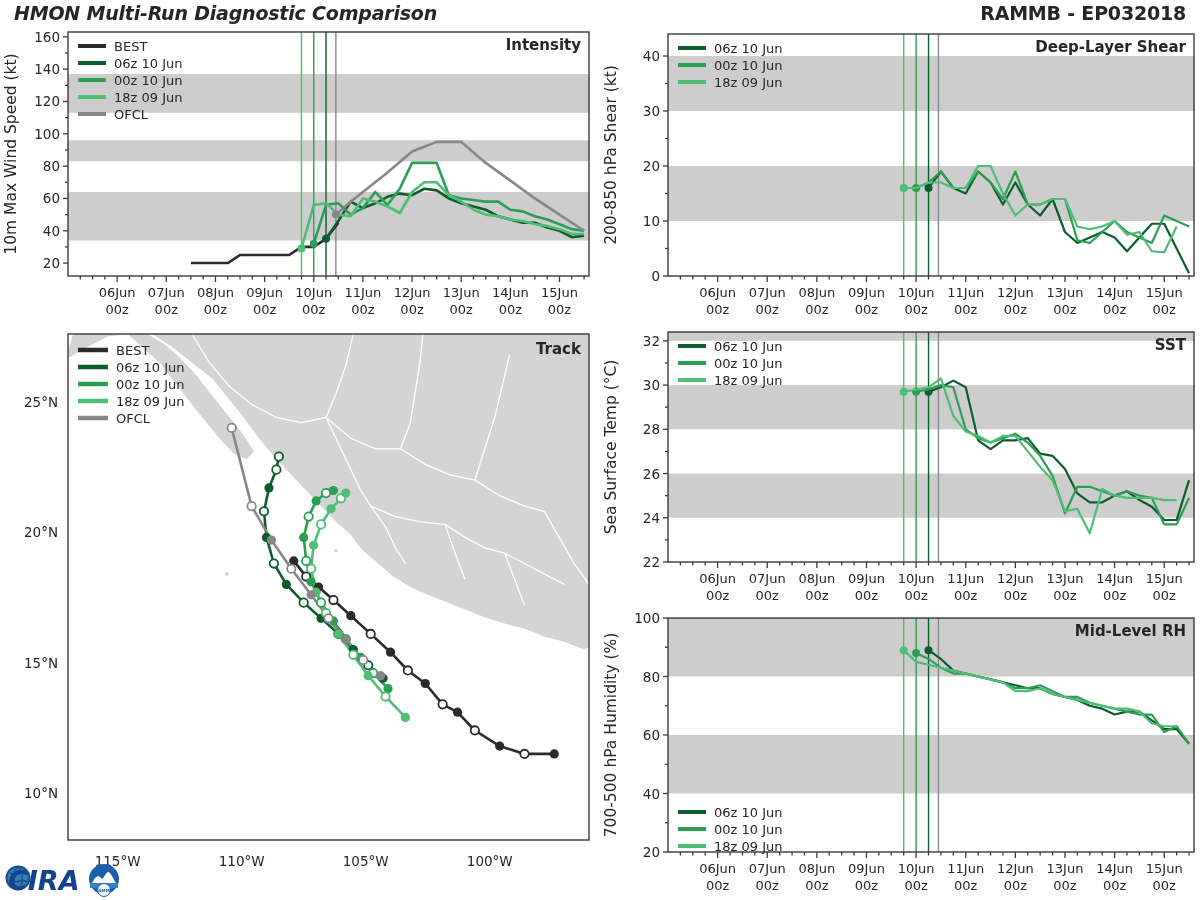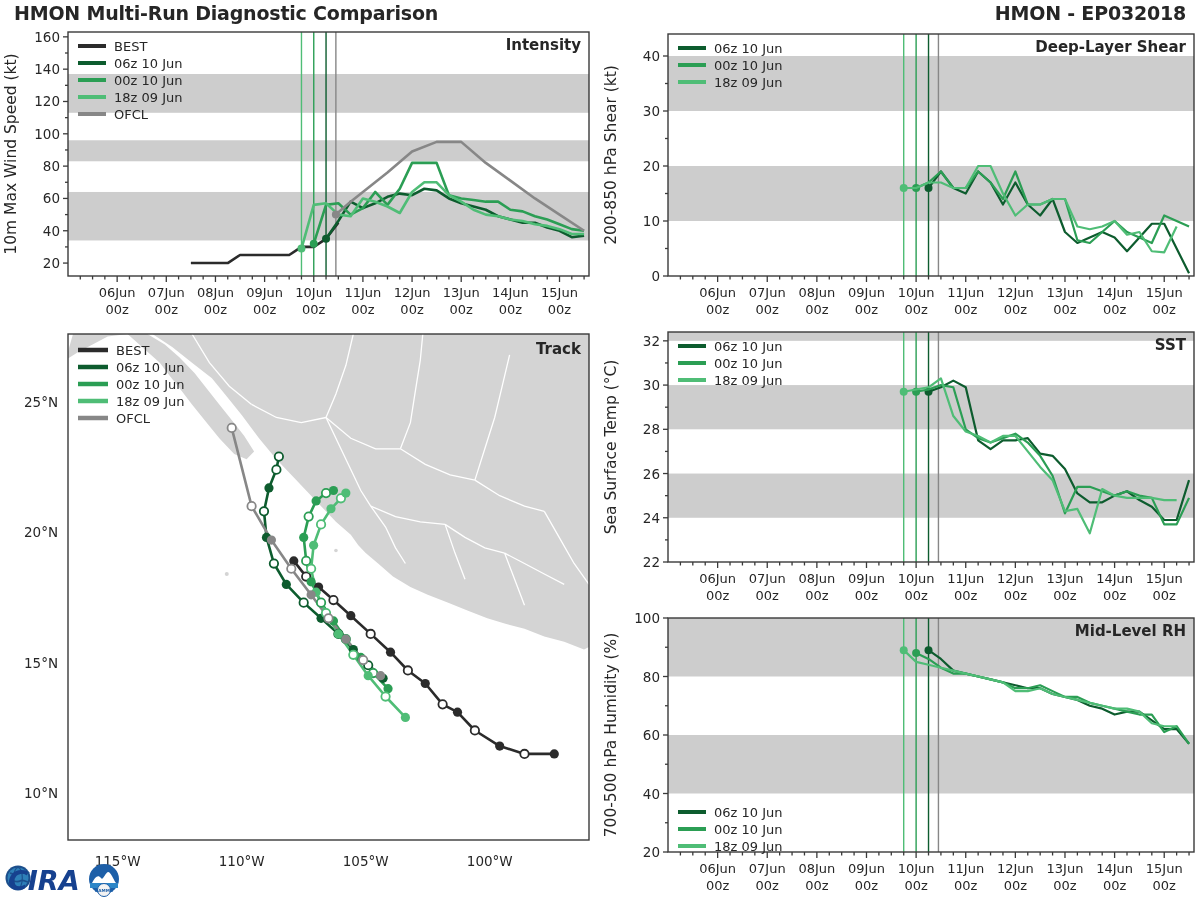--- a/index.html
+++ b/index.html
@@ -1,39 +1,39 @@
 <!DOCTYPE html>
 <html><head>
 <meta charset="utf-8">
 <style>
   html,body{margin:0;padding:0;background:#fff;}
   body{width:1200px;height:900px;position:relative;overflow:hidden;
        font-family:"DejaVu Sans","Liberation Sans",sans-serif;color:#262626;}
   .ttl{position:absolute;font-weight:bold;font-size:19px;letter-spacing:-.2px;color:#262626;}
-  #title-left{left:14px;top:2px;}
+  #title-left{left:14px;top:2px;font-style:italic;}
   #title-right{right:14px;top:2px;}
   svg{display:block;}
   .panel{position:absolute;}
   .ylab{font-size:15.5px;fill:#262626;}
   .tick{font-size:13.5px;fill:#262626;}
   .xtick{font-size:13px;fill:#262626;}
   .pname{font-size:15px;font-weight:bold;fill:#262626;}
   .lgtxt{font-size:13px;fill:#262626;}
   .frame{fill:none;stroke:#3a3a3a;stroke-width:1.4;}
   .band{fill:#cdcdcd;}
   .axline{stroke:#3a3a3a;stroke-width:1.3;}
   .series{fill:none;stroke-linejoin:round;stroke-linecap:butt;}
   .vline{stroke-width:1.4;}
   #cira{position:absolute;left:4px;top:852px;width:124px;height:46px;}
 </style>
 </head>
 <body>
 
 <div class="ttl" id="title-left">HMON Multi-Run Diagnostic Comparison</div>
-<div class="ttl" id="title-right">HMON - EP032018</div>
+<div class="ttl" id="title-right">RAMMB - EP032018</div>
 
 <div class="panel" id="p-intensity" style="left:0px;top:24px;width:595px;height:300px;">
     <svg width="595" height="300" viewBox="0 0 595 300">
       <rect x="68" y="167.97350993377484" width="521" height="48.47682119205297" class="band"></rect>
       <rect x="68" y="116.26490066225168" width="521" height="21.006622516556263" class="band"></rect>
       <rect x="68" y="50.01324503311258" width="521" height="38.78145695364239" class="band"></rect>
       <line x1="301.4669811320755" y1="8" x2="301.4669811320755" y2="252" stroke="#4fbd76" class="vline"></line>
       <line x1="313.7547169811321" y1="8" x2="313.7547169811321" y2="252" stroke="#2b9e54" class="vline"></line>
       <line x1="326.04245283018867" y1="8" x2="326.04245283018867" y2="252" stroke="#0d5c2e" class="vline"></line>
       <line x1="335.87264150943395" y1="8" x2="335.87264150943395" y2="252" stroke="#878787" class="vline"></line>

